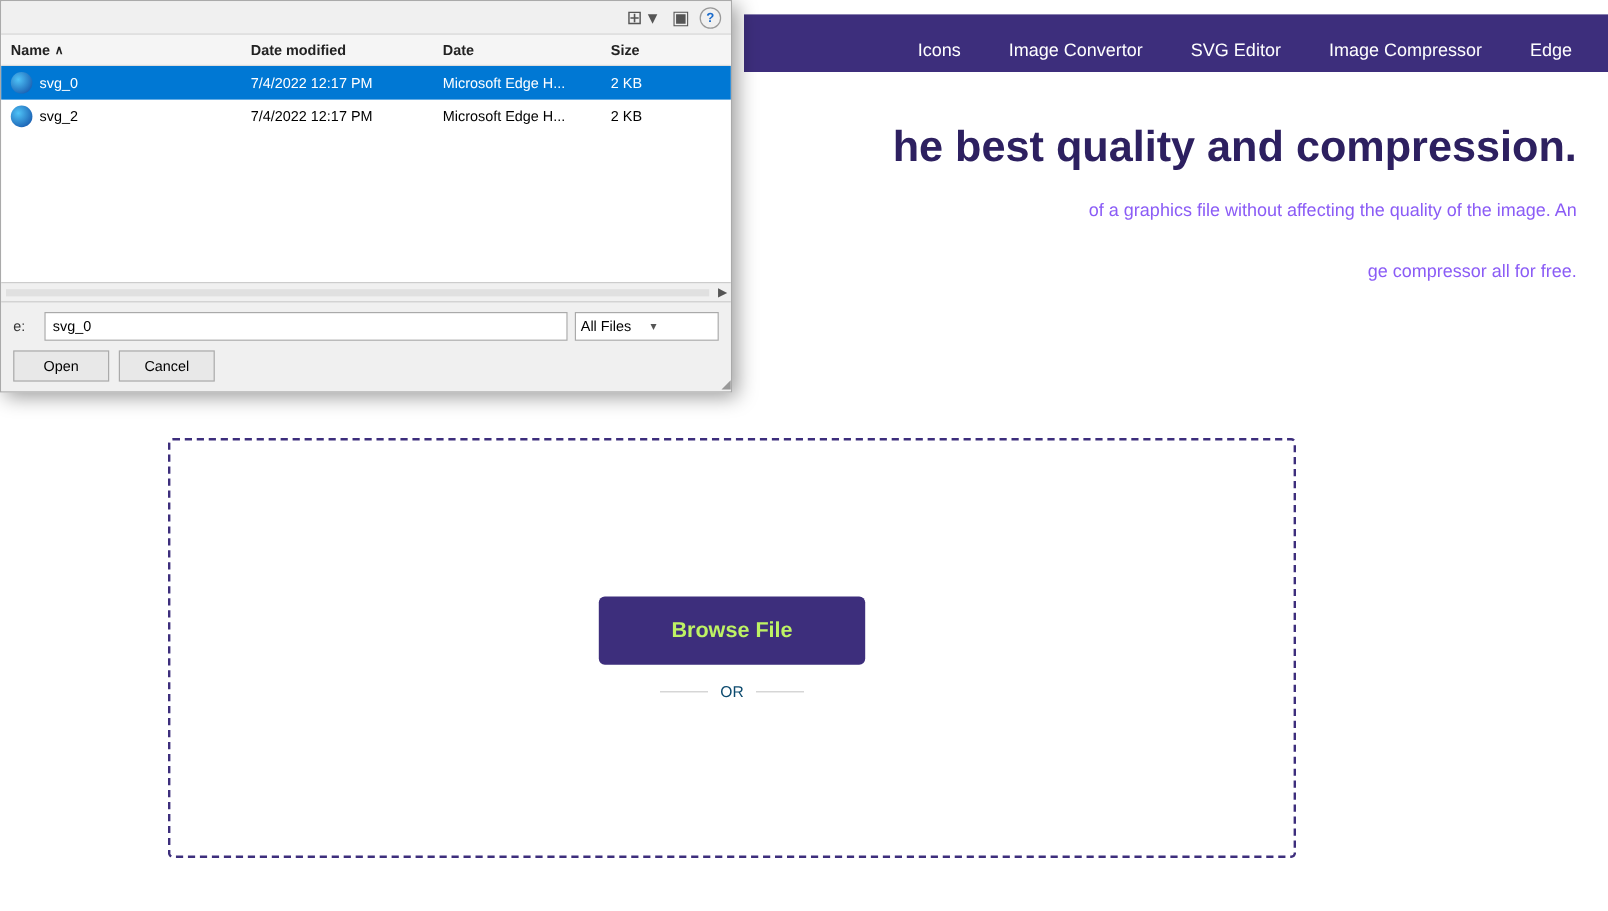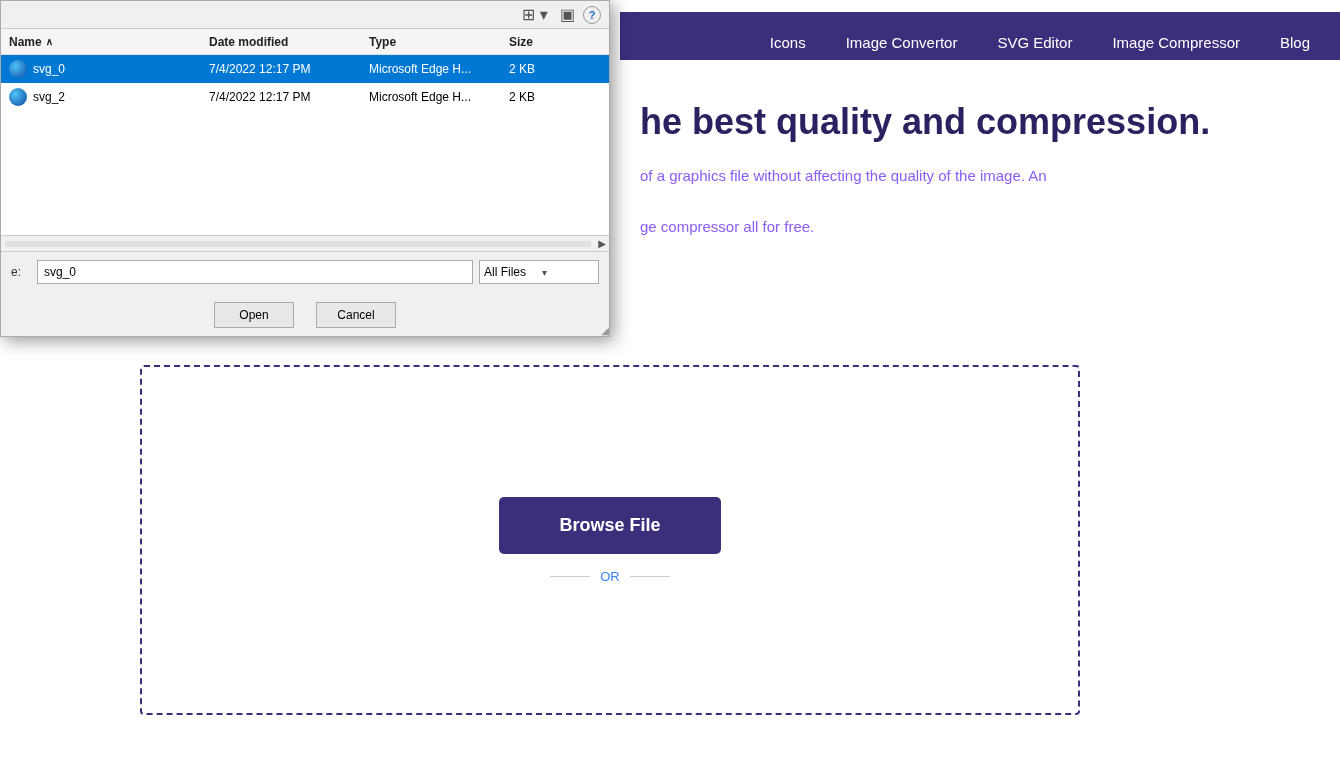--- a/index.html
+++ b/index.html
@@ -27,21 +27,22 @@
     }
 
     
     .main-content {
       position: absolute;
       top: 60px;
       left: 620px;
       right: 0;
       bottom: 0;
       background: #fff;
-      padding: 40px 46px 20px 20px;
+      padding: 40px 26px 20px 20px;
+      text-align: right;
     }
     .headline {
       font-size: 36px;
       font-weight: 800;
       color: #2d2060;
       margin-bottom: 20px;
       line-height: 1.2;
     }
     .description {
       font-size: 15px;
@@ -61,30 +62,30 @@
       left: 140px;
       display: flex;
       flex-direction: column;
       align-items: center;
       justify-content: center;
       gap: 15px;
       background: #fff;
     }
     .browse-btn {
       background: #3d2e7c;
-      color: #ffffff;
+      color: #bef264;
       border: none;
       padding: 18px 60px;
       font-size: 18px;
       font-weight: 600;
       border-radius: 5px;
       cursor: pointer;
     }
     .or-divider {
-      color: #3b82f6;
+      color: #0c4a6e;
       font-size: 13px;
       display: flex;
       align-items: center;
       gap: 10px;
     }
     .or-divider::before, .or-divider::after {
       content: '';
       display: block;
       width: 40px;
       height: 1px;
@@ -230,23 +231,22 @@
       padding: 2px 4px;
       display: flex;
       align-items: center;
       gap: 16px;
       min-width: 120px;
       cursor: pointer;
     }
     .dropdown-arrow { font-size: 10px; color: #555; }
     .dialog-buttons-row {
       display: flex;
-      justify-content: center;
-      gap: 22px;
-      margin-top: 10px;
+      justify-content: flex-start;
+      gap: 8px;
     }
     .dialog-btn {
       height: 26px;
       min-width: 80px;
       font-size: 12px;
       border: 1px solid #aaa;
       background: #e8e8e8;
       cursor: pointer;
       padding: 0 16px;
     }
@@ -270,21 +270,21 @@
     }
   </style>
 </head>
 <body>
 
 <nav class="navbar">
   <span class="nav-item">Icons</span>
   <span class="nav-item">Image Convertor</span>
   <span class="nav-item">SVG Editor</span>
   <span class="nav-item">Image Compressor</span>
-  <span class="nav-item">Blog</span>
+  <span class="nav-item">Edge</span>
 </nav>
 
 <div class="main-content">
   <h1 class="headline">he best quality and compression.</h1>
   <p class="description">
     <span>of a graphics file without affecting the quality of the image. An</span><br>
     <br>
     <span>ge compressor all for free.</span>
   </p>
 </div>
@@ -308,21 +308,21 @@
   </div>
 
   <div class="file-list-area">
 
     <div class="file-list-header">
       <div class="col-name">
         <span>Name</span>
         <span class="sort-arrow">∧</span>
       </div>
       <div>Date modified</div>
-      <div>Type</div>
+      <div>Date</div>
       <div>Size</div>
     </div>
 
     <div class="file-list-body">
       <div class="file-row selected">
         <div class="file-name-cell">
           <span class="file-icon"></span>
           <span>svg_0</span>
         </div>
         <div>7/4/2022 12:17 PM</div>

